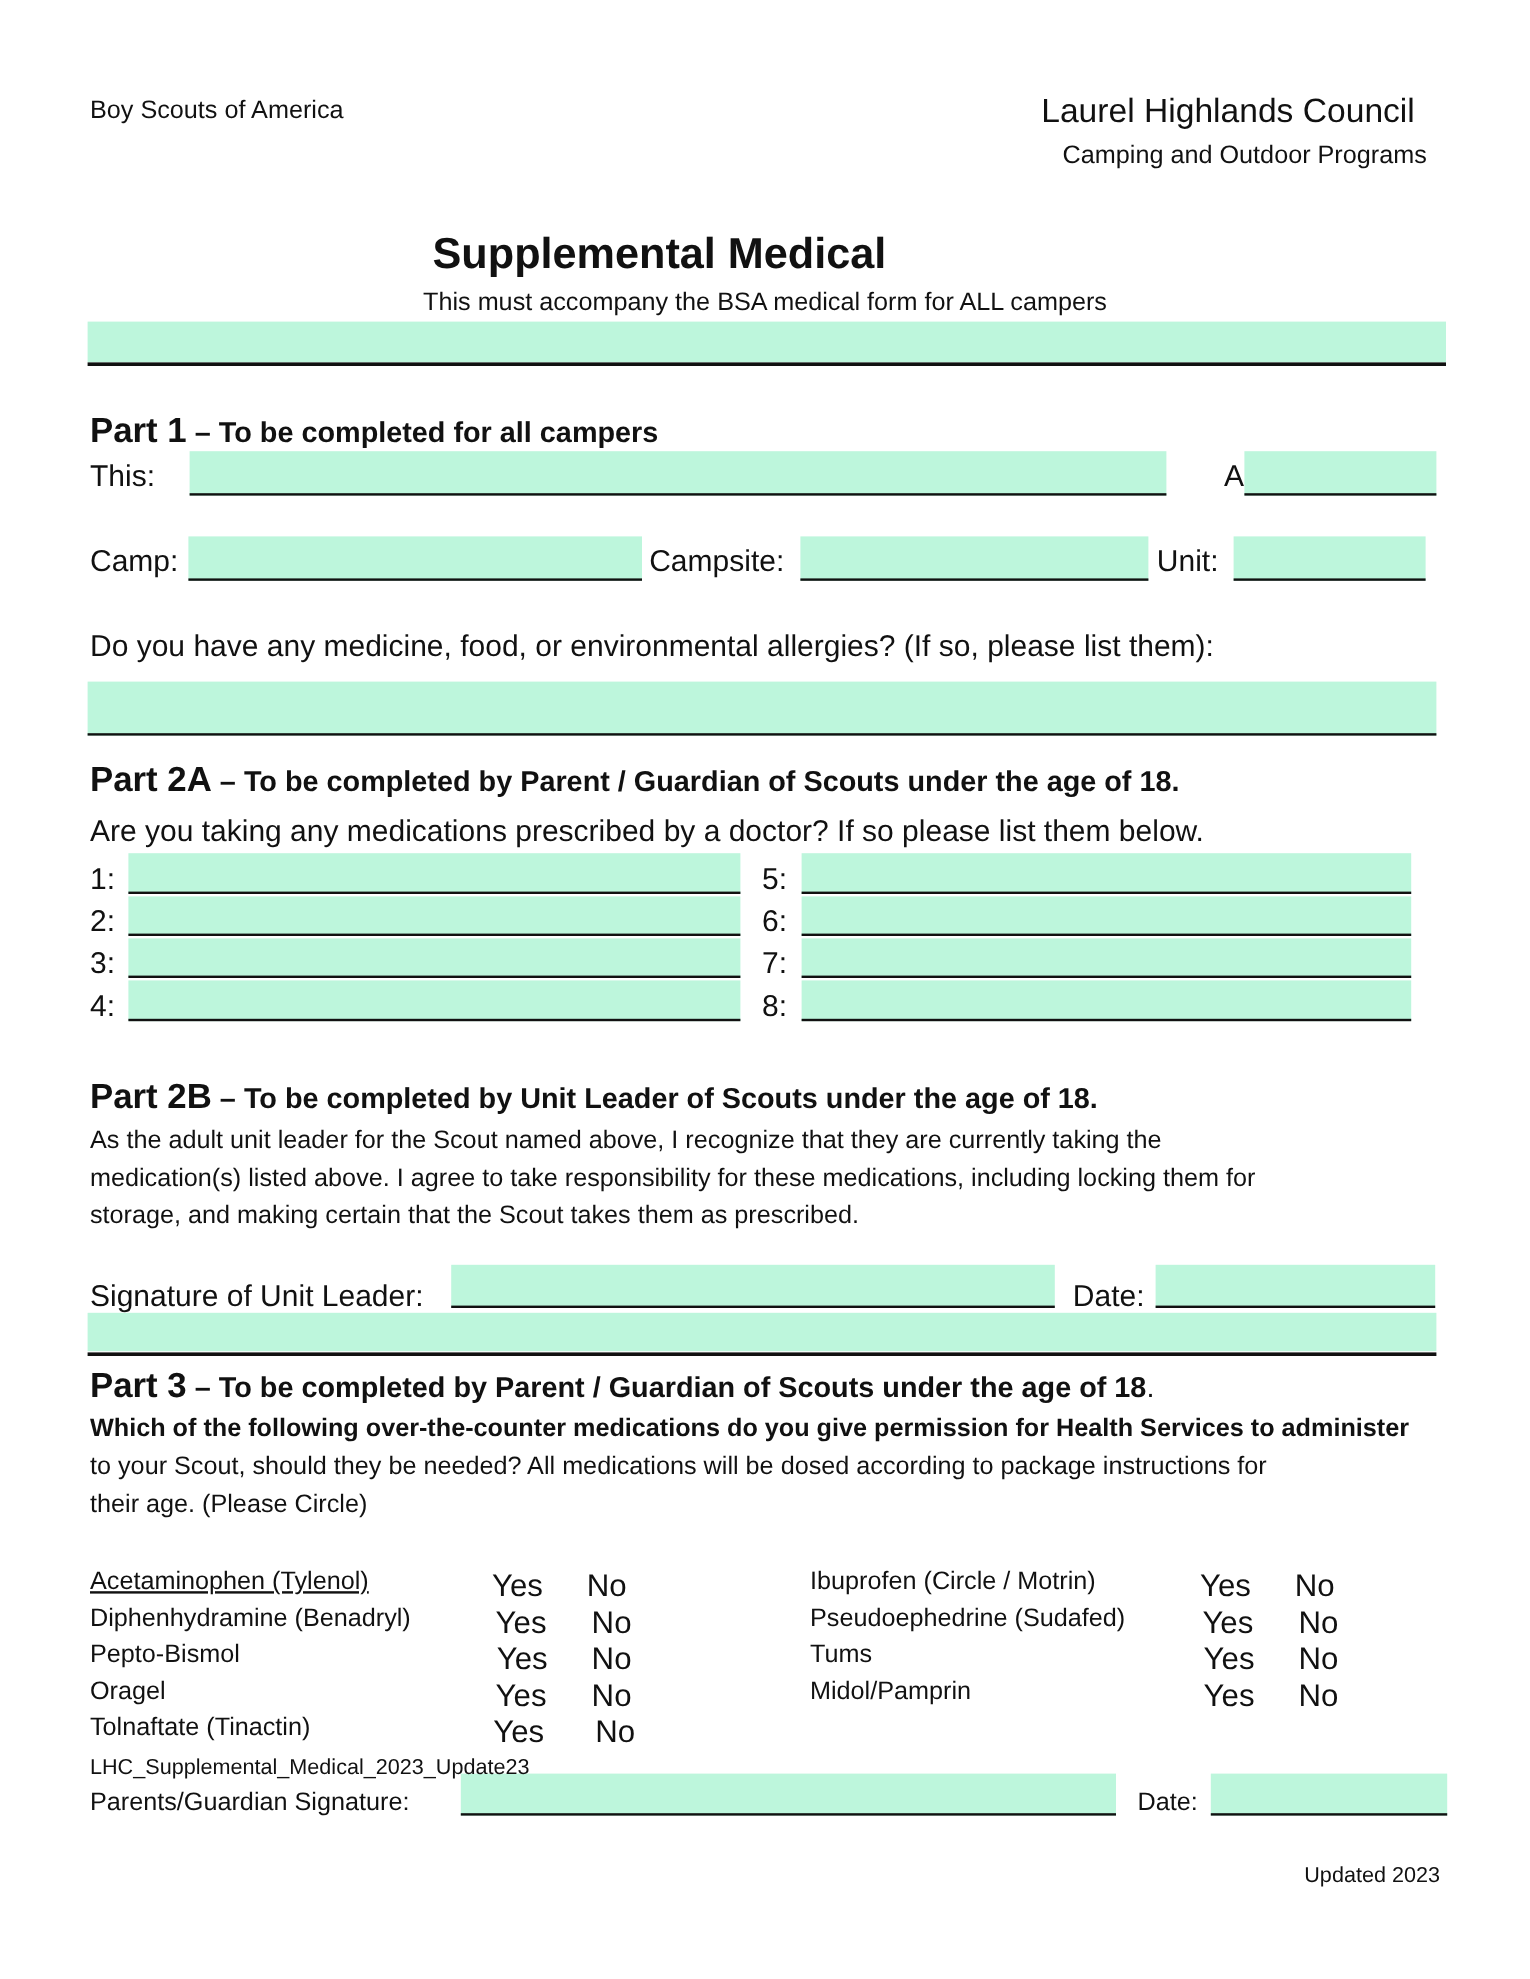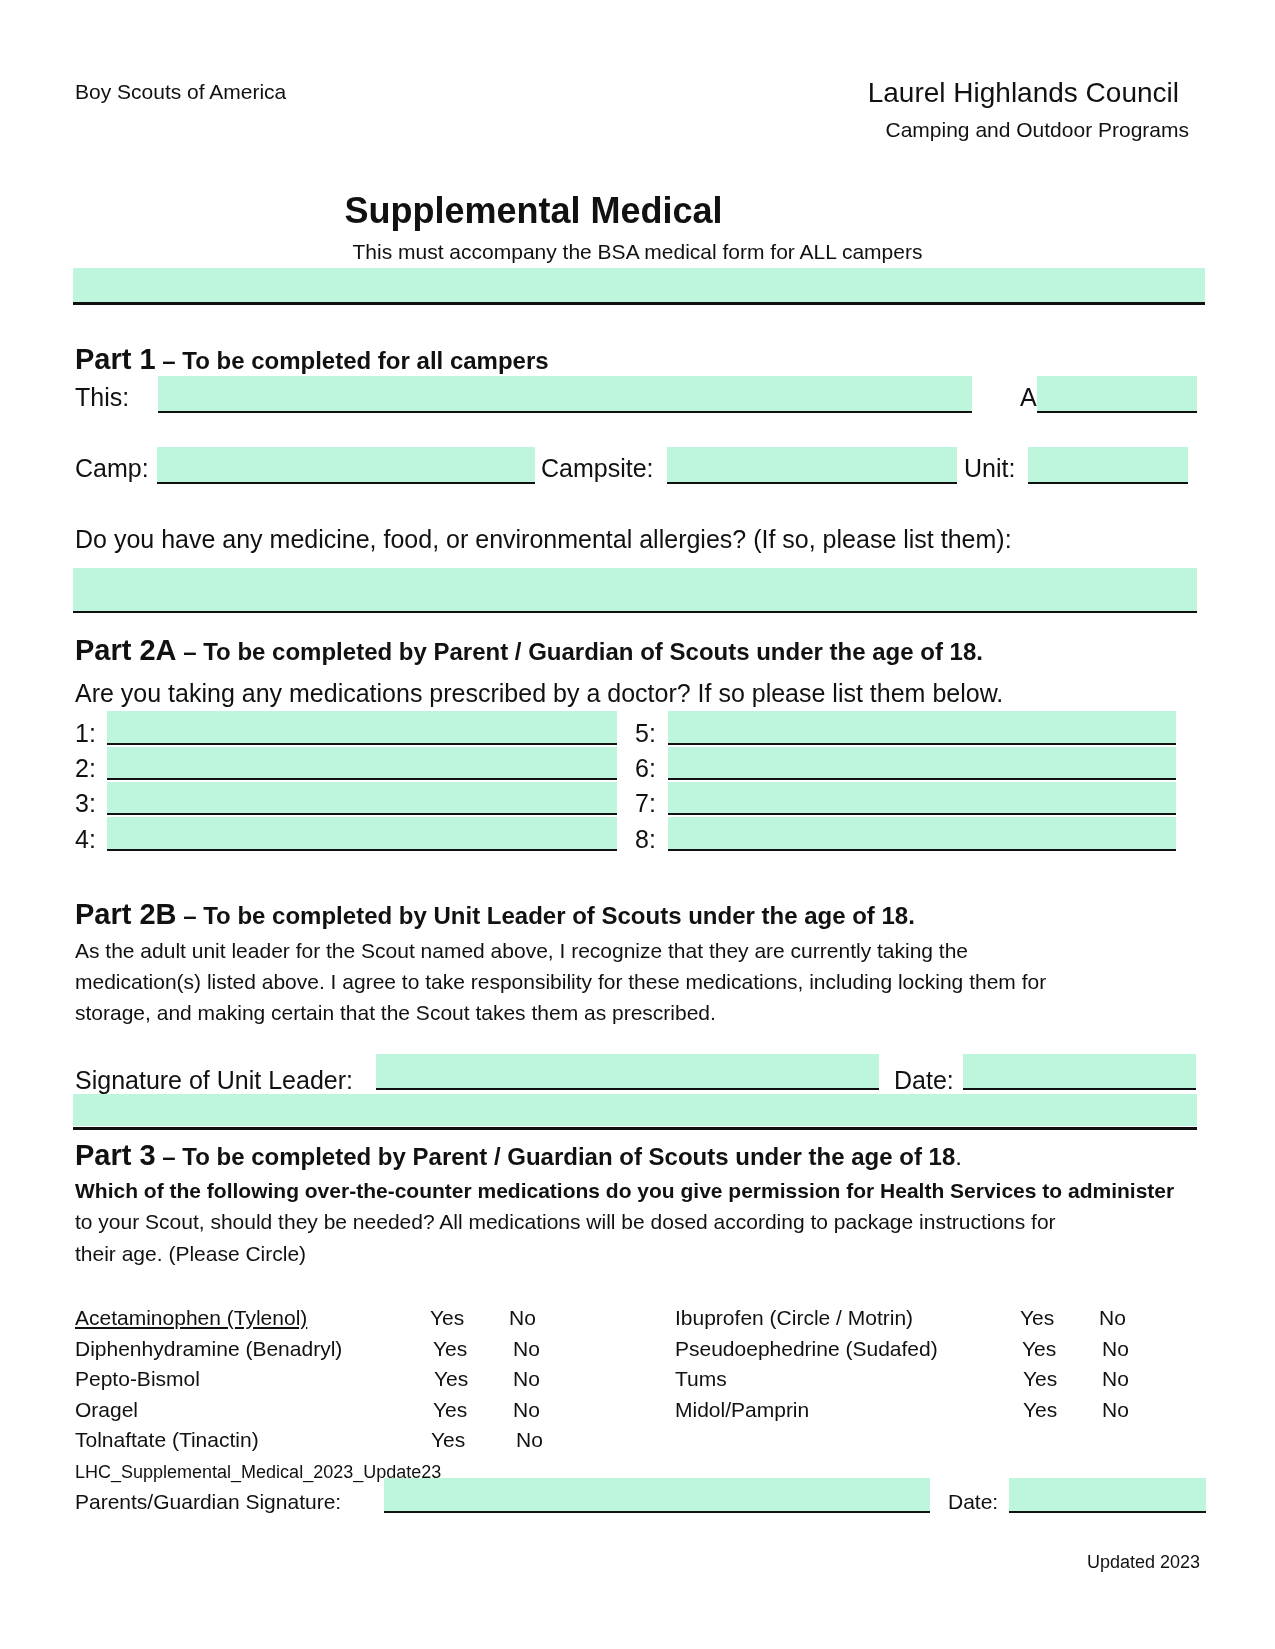--- a/index.html
+++ b/index.html
@@ -8,30 +8,30 @@
   .abs { position:absolute; white-space:nowrap; }
   .fld { position:absolute; background:#bdf6dc; border-bottom:2px solid #111; box-sizing:border-box; }
   .fld.nob { border-bottom:none; }
   .rule { position:absolute; height:2px; background:#111; }
   .t-small { font-size:21px; }
   .t-lbl { font-size:25px; }
   .t-body { font-size:21px; line-height:31px; }
   .part-h { font-size:29px; font-weight:bold; }
   .part-h .sub { font-size:24px; }
   .title { font-size:36px; font-weight:bold; }
-  .yn { position:absolute; font-size:21px;margin-left:20px; }
+  .yn { position:absolute; font-size:26px; }
 </style>
 </head>
 <body>
 
 <div class="abs t-small" style="left:75px;top:80px;">Boy Scouts of America</div>
 <div class="abs" style="right:96px;top:77px;font-size:28px;text-align:center;">Laurel Highlands Council</div>
 <div class="abs t-small" style="right:86px;top:118px;">Camping and Outdoor Programs</div>
 
-<div class="abs title" style="left:0;width:1067px;text-align:center;top:190px;">Supplemental Medical</div>
+<div class="abs title" style="left:16px;width:1067px;text-align:center;top:190px;">Supplemental Medical</div>
 <div class="abs t-small" style="left:0;width:1275px;text-align:center;top:240px;">This must accompany the BSA medical form for ALL campers</div>
 
 <div class="fld nob" style="left:73px;top:268px;width:1132px;height:34px;"></div>
 <div class="rule" style="left:73px;top:302px;width:1132px;height:3px;"></div>
 
 <div class="abs part-h" style="left:75px;top:343px;">
   <span>Part 1</span><span class="sub"> – To be completed for all campers</span>
 </div>
 
 <div class="abs t-lbl" style="left:75px;top:383px;">This:</div>

